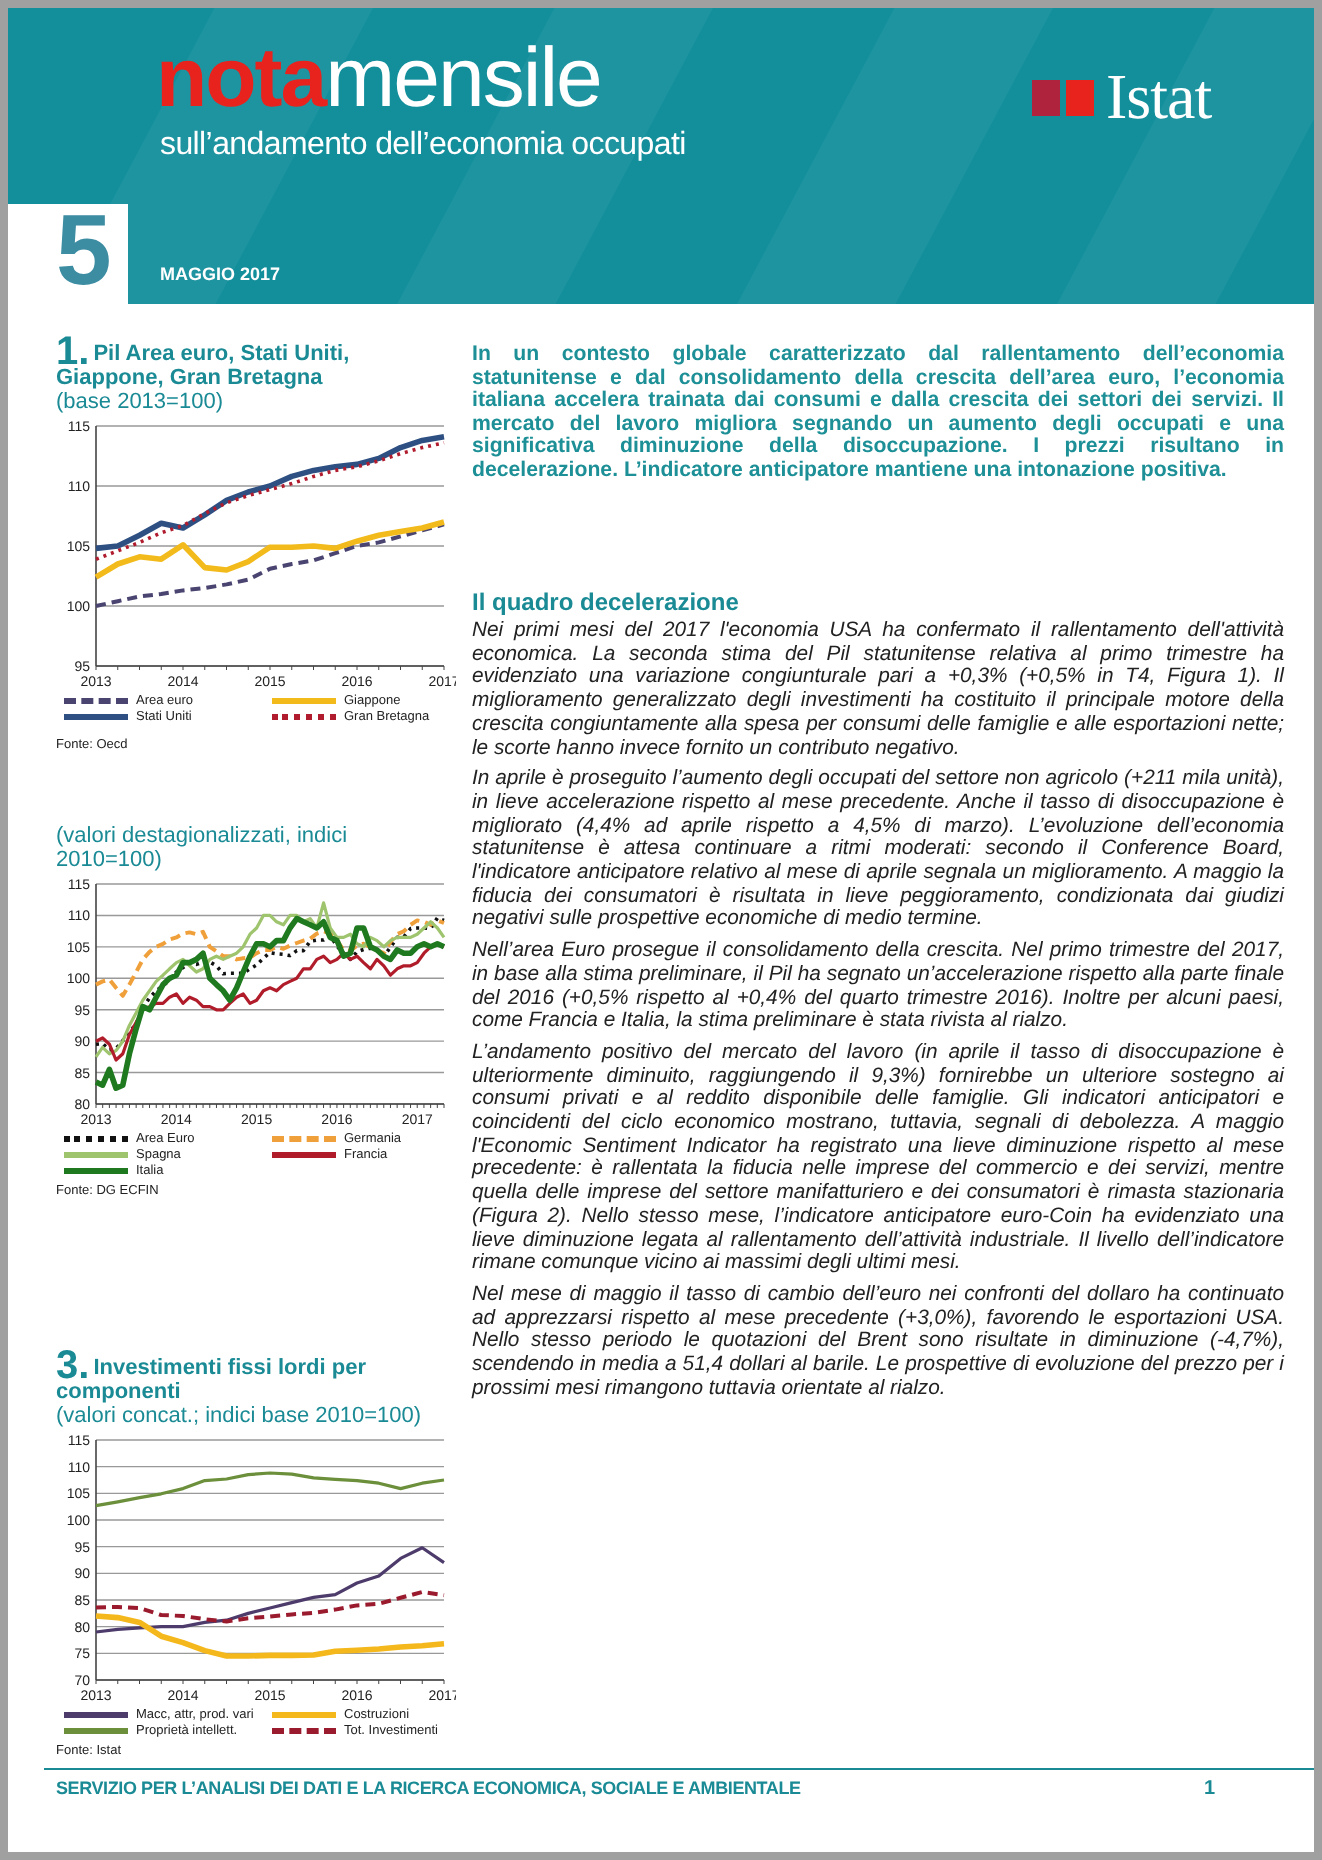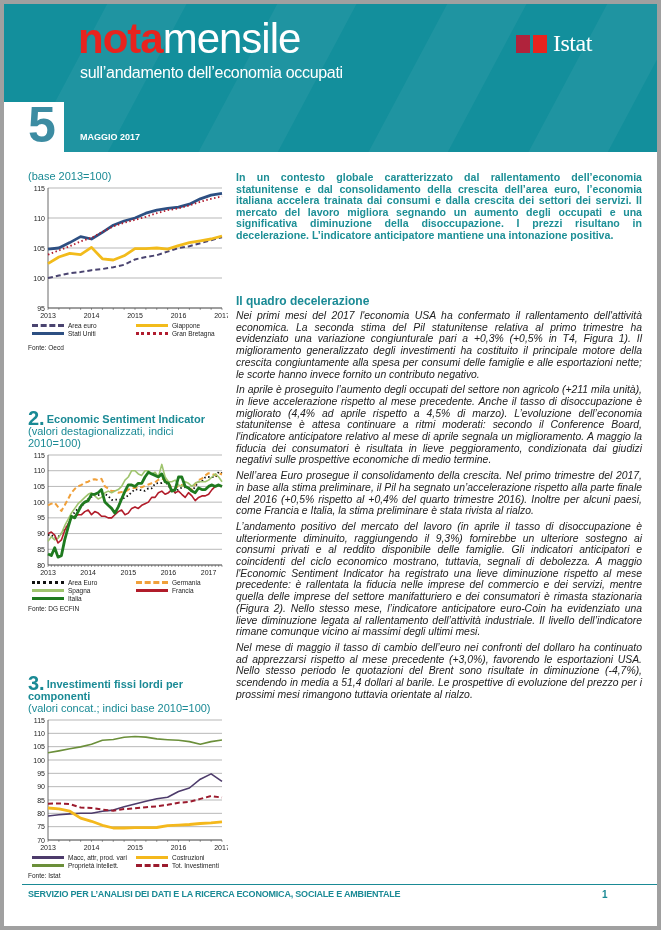--- a/index.html
+++ b/index.html
@@ -10,21 +10,21 @@
   .brand{position:absolute;left:74px;top:14px;font-size:42px;letter-spacing:-1px;line-height:1;}
   .brand .nota{color:#e8231e;font-weight:bold;}
   .brand .mensile{color:#fff;font-weight:normal;}
   .subtitle{position:absolute;left:76px;top:60px;color:#fff;font-size:16px;font-family:"Liberation Sans Narrow","Liberation Sans",sans-serif;letter-spacing:-0.3px;}
   .num-box{position:absolute;left:0;top:98px;width:60px;height:50px;background:#fff;}
   .num-box span{position:absolute;left:24px;top:-2px;font-size:50px;font-weight:bold;color:#3c8ca2;line-height:1;}
   .date{position:absolute;left:76px;top:128px;color:#fff;font-size:9px;font-weight:bold;}
   .logo{position:absolute;left:512px;top:26px;display:flex;align-items:center;}
   .logo .b1{width:14px;height:18px;background:#b0233c;margin-right:3px;}
   .logo .b2{width:14px;height:18px;background:#e8231e;margin-right:6px;}
-  .logo .txt{color:#fff;font-family:"Liberation Serif",serif;font-size:24px;letter-spacing:-0.5px;}
+  .logo .txt{color:#fff;font-family:"Liberation Serif",serif;font-size:32px;letter-spacing:-0.5px;}
 
   .fig{position:absolute;left:24px;width:200px;}
   .fig-title{font-size:11px;font-weight:bold;color:#1a8a95;line-height:12px;font-family:"Liberation Sans",sans-serif;}
   .fig-title .n{font-size:20px;color:#1a8a95;font-weight:bold;vertical-align:-2px;margin-right:2px;}
   .fig-sub{font-size:11px;color:#1a8a95;line-height:12px;}
   .fig svg{display:block;}
   .legend{font-size:6.5px;color:#222;position:relative;height:18px;}
   .legend .it{position:absolute;display:flex;align-items:center;}
   .legend .sw{width:32px;height:0;margin-right:4px;}
   .fonte{font-size:6.5px;color:#222;margin-top:4px;}
@@ -56,20 +56,21 @@
       </div>
     <div class="date">MAGGIO 2017</div>
     <div class="logo">
       <div class="b1"></div>
       <div class="b2"></div>
       <div class="txt">Istat</div>
     </div>
   </div>
 
   <div class="fig" id="fig0" style="top:166px">
+    <div class="fig-title"><span class="n">1.</span><span>Pil Area euro, Stati Uniti, Giappone, Gran Bretagna</span></div>
     <div class="fig-sub">(base 2013=100)</div>
     <svg class="chart" width="200" height="140">
         <g class="axis">
           <text x="17" y="128.5" text-anchor="end">95</text>
           <text x="17" y="98.5" text-anchor="end">100</text>
           <text x="17" y="68.5" text-anchor="end">105</text>
           <text x="17" y="38.5" text-anchor="end">110</text>
           <text x="17" y="8.5" text-anchor="end">115</text>
           <text x="20" y="136" text-anchor="middle">2013</text>
           <text x="63.5" y="136" text-anchor="middle">2014</text>
@@ -121,21 +122,20 @@
         </div>
         <div class="it" style="left: 108px; top: 8px;">
           <span class="sw" style="border-top: 3px dotted rgb(176, 28, 46);"></span>
           <span>Gran Bretagna</span>
         </div>
       </div>
     <div class="fonte">Fonte: Oecd</div>
   </div>
 
   <div class="fig" id="fig1" style="top:408px">
-    <div class="fig-title"><span class="n">2.</span><span>Economic Sentiment Indicator</span></div>
     <div class="fig-sub">(valori destagionalizzati, indici 2010=100)</div>
     <svg class="chart" width="200" height="130">
         <g class="axis">
           <text x="17" y="118.5" text-anchor="end">80</text>
           <text x="17" y="102.78571428571429" text-anchor="end">85</text>
           <text x="17" y="87.07142857142857" text-anchor="end">90</text>
           <text x="17" y="71.35714285714286" text-anchor="end">95</text>
           <text x="17" y="55.642857142857146" text-anchor="end">100</text>
           <text x="17" y="39.92857142857143" text-anchor="end">105</text>
           <text x="17" y="24.214285714285722" text-anchor="end">110</text>

